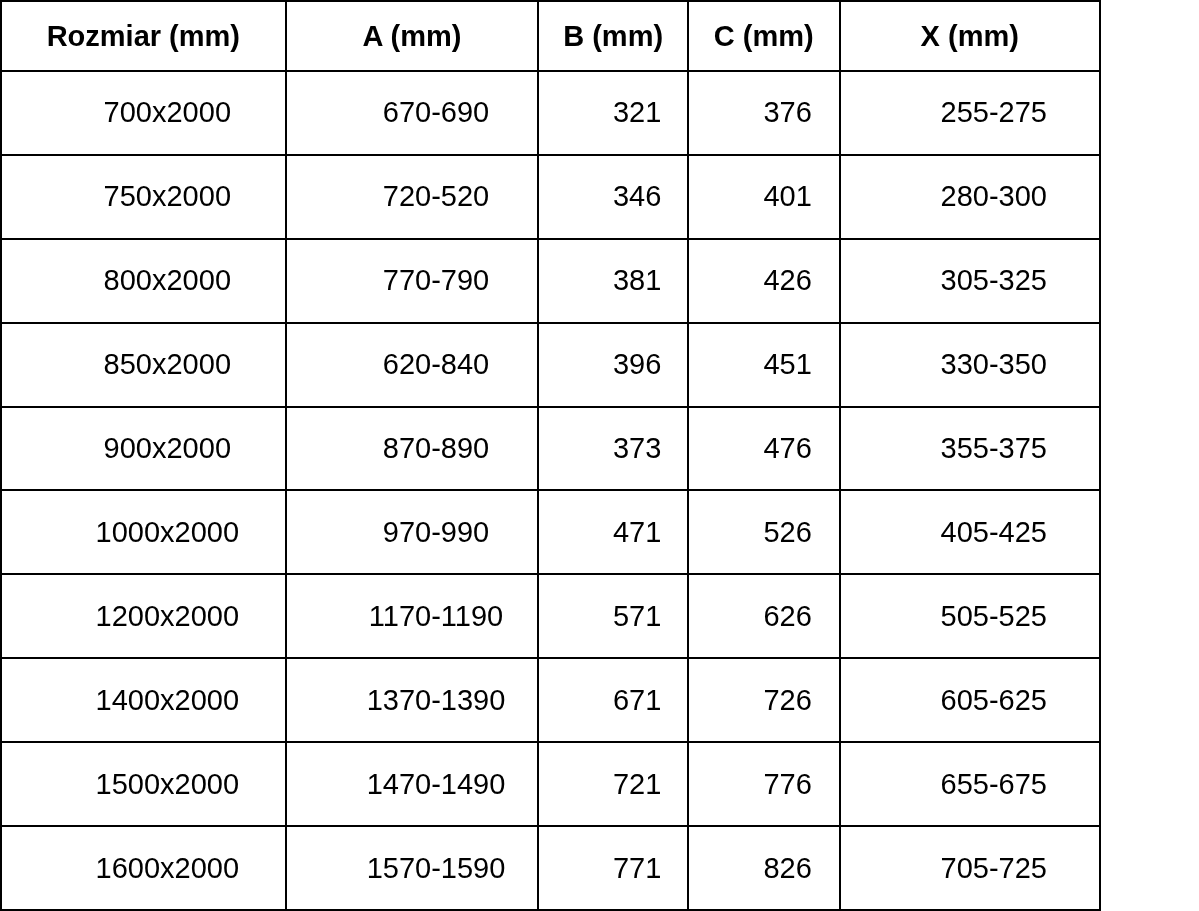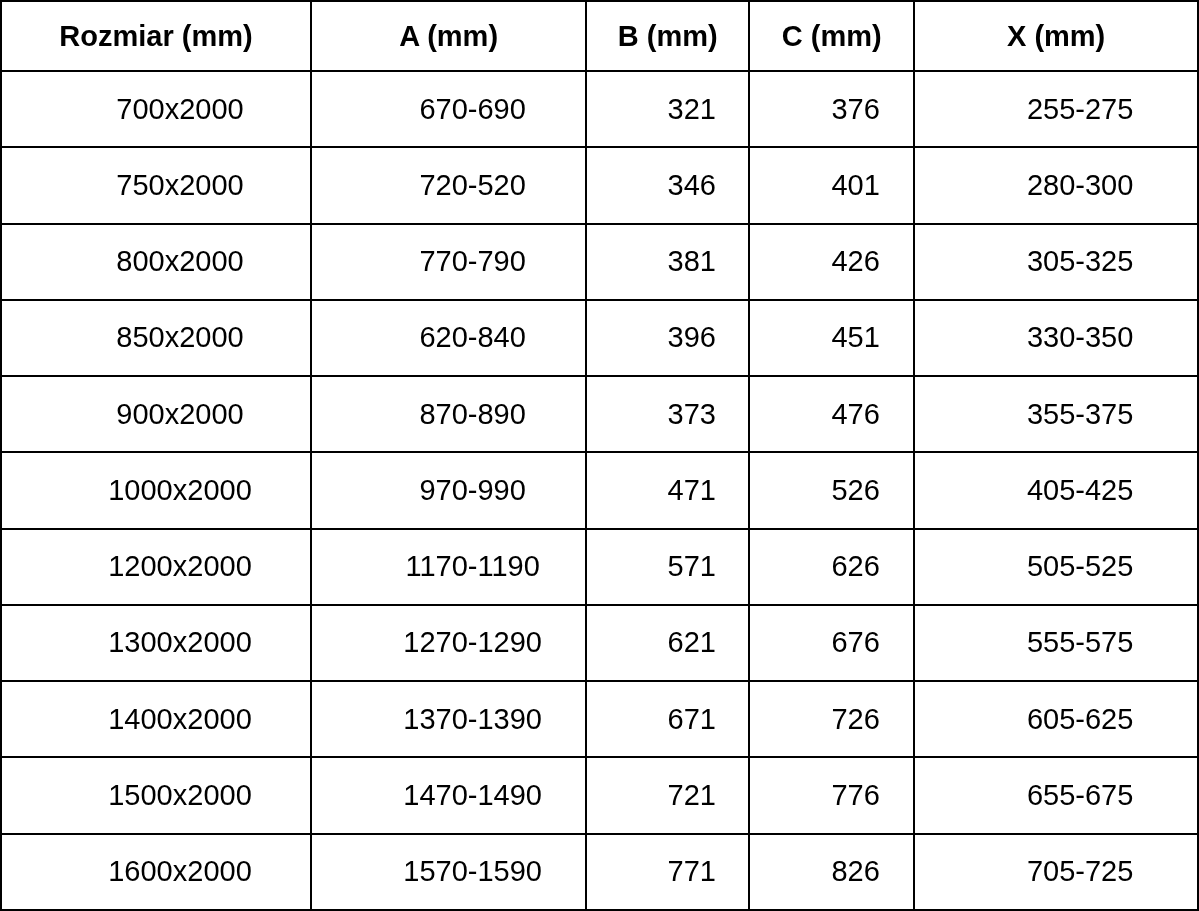--- a/index.html
+++ b/index.html
@@ -4,21 +4,21 @@
 <style>
   * { margin: 0; padding: 0; box-sizing: border-box; }
   html, body {
     width: 1199px;
     height: 911px;
     background: #ffffff;
     font-family: "Liberation Sans", sans-serif;
     overflow: hidden;
   }
   table.spec-table {
-    width: 1199px;
+    width: 1101px;
     height: 911px;
     border-collapse: collapse;
     table-layout: fixed;
     background: #ffffff;
   }
   table.spec-table col.c-rozmiar { width: 25.9%; }
   table.spec-table col.c-a       { width: 23.0%; }
   table.spec-table col.c-b       { width: 13.6%; }
   table.spec-table col.c-c       { width: 13.8%; }
   table.spec-table col.c-x       { width: 23.7%; }
@@ -105,27 +105,20 @@
         <td>405-425</td>
       </tr>
       <tr>
         <td>1200x2000</td>
         <td>1170-1190</td>
         <td>571</td>
         <td>626</td>
         <td>505-525</td>
       </tr>
       <tr>
-        <td>1300x2000</td>
-        <td>1270-1290</td>
-        <td>621</td>
-        <td>676</td>
-        <td>555-575</td>
-      </tr>
-      <tr>
         <td>1400x2000</td>
         <td>1370-1390</td>
         <td>671</td>
         <td>726</td>
         <td>605-625</td>
       </tr>
       <tr>
         <td>1500x2000</td>
         <td>1470-1490</td>
         <td>721</td>

